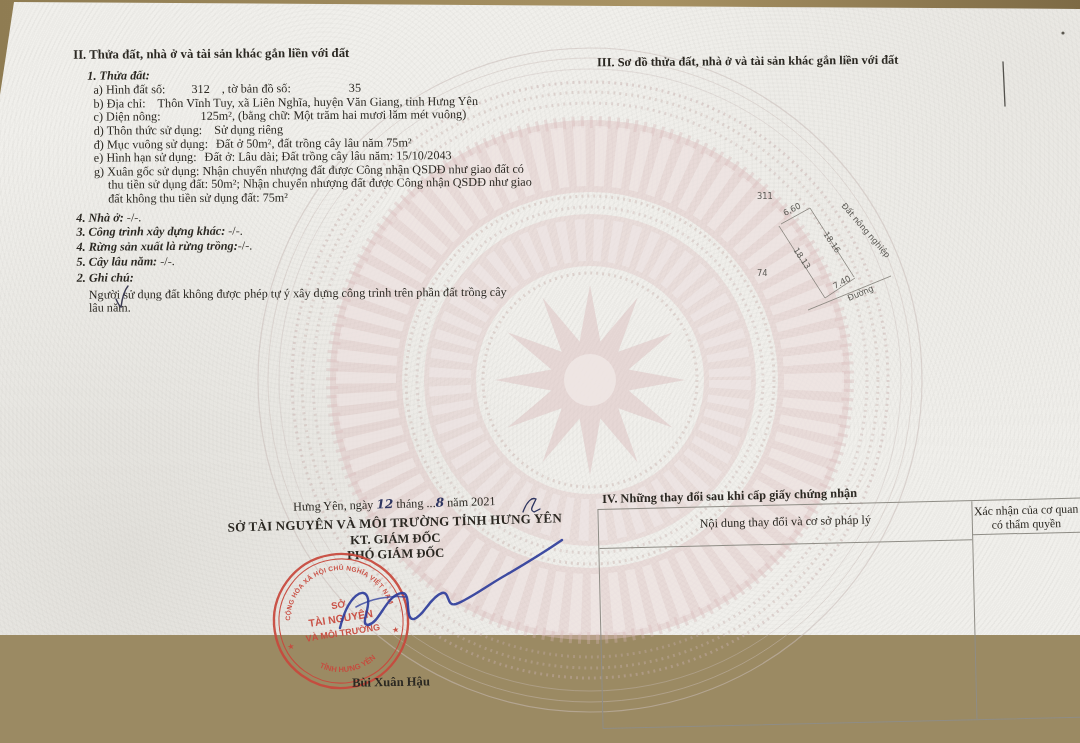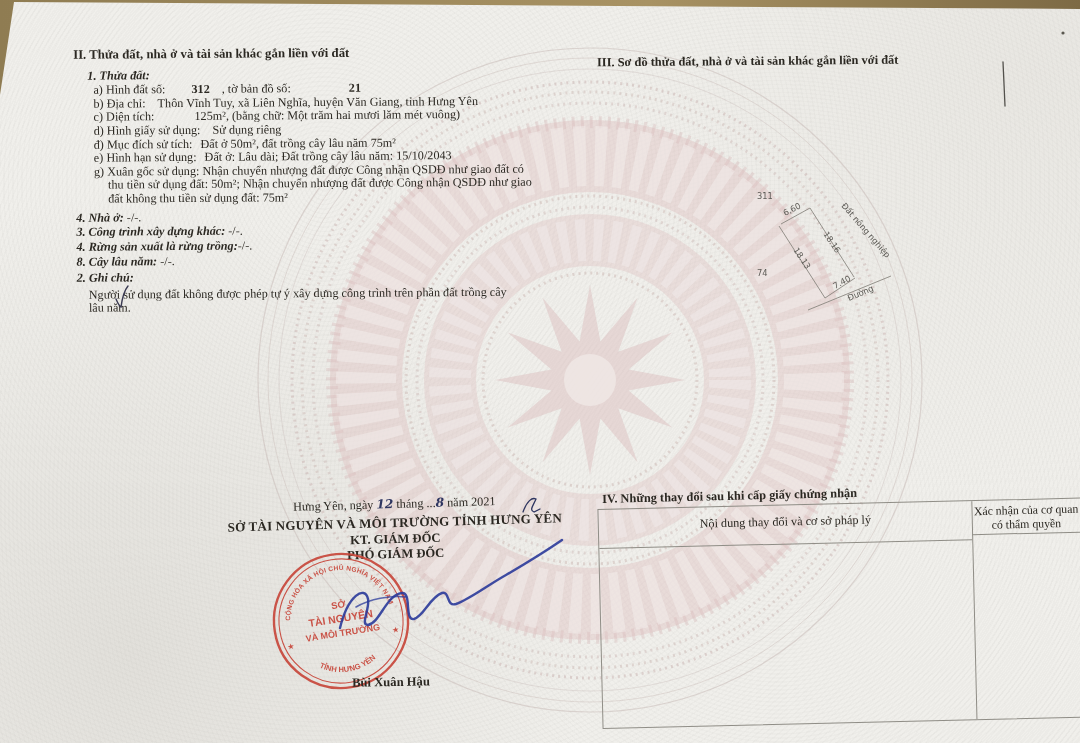--- a/index.html
+++ b/index.html
@@ -1,36 +1,36 @@
 <!DOCTYPE html>
 <html><head>
 <meta charset="utf-8">
 <style>
   html,body{margin:0;padding:0;}
   body{width:1080px;height:743px;overflow:hidden;background:#9b8a63;
        font-family:"Liberation Serif","DejaVu Serif",serif;}
-  .photo{position:relative;width:1080px;height:743px;
+  .photo{position:relative;width:1080px;height:635px;
          background:linear-gradient(90deg,#8f7c52,#a89263 60%,#7d6a45);}
   .paper{position:absolute;inset:0;
          background-color:#f0efeb;
          background-image:
            radial-gradient(circle at 12% 88%, rgba(186,182,174,.28), rgba(186,182,174,0) 40%),
            radial-gradient(circle at 96% 10%, rgba(200,196,188,.20), rgba(200,196,188,0) 35%),
            repeating-radial-gradient(circle at 30% 25%, rgba(168,166,162,.055) 0 1.5px, rgba(255,255,255,0) 1.5px 4.5px),
            repeating-radial-gradient(circle at 72% 68%, rgba(168,166,162,.05) 0 1.5px, rgba(255,255,255,0) 1.5px 4px);
          clip-path:polygon(14px 2px, 1080px 9px, 1080px 743px, 0px 743px, 0px 95px);}
   .txt{color:#2b2822;}
   
   .sec2{position:absolute;left:74px;top:47px;width:512px;font-size:12.2px;line-height:13.6px;
         transform:rotate(-0.4deg);}
   .sec2 .t{font-weight:bold;font-size:12.8px;margin-bottom:7px;}
   .sec2 .sub{font-weight:bold;font-style:italic;margin-left:14px;margin-bottom:1px;}
   .sec2 .li{margin-left:20px;}
   .sec2 .wrap{margin-left:34px;}
-  .sec2 .num{font-weight:bold;}
+  .sec2 .num{font-weight:normal;}
   .itm{margin-left:2px;margin-top:1px;}
   .itm .lbl{font-weight:bold;font-style:italic;}
   .note{margin-left:14px;}
   .sp{display:inline-block;}
   .sp8{width:8px;} .sp12{width:12px;} .sp26{width:26px;} .sp40{width:40px;} .sp58{width:58px;}
   .mt5{margin-top:5px;} .mt2{margin-top:2px;} .mt3{margin-top:3px;}
   
   .sec3-title{position:absolute;left:597px;top:54px;font-size:12.4px;font-weight:bold;
               transform:rotate(-0.5deg);}
   .plot{position:absolute;left:743px;top:182px;}
@@ -86,33 +86,33 @@
         <circle cx="590" cy="380" r="140" stroke="#f2eceb" stroke-width="42" stroke-dasharray="9 8" opacity="0.5"></circle>
         <circle cx="590" cy="380" r="107" stroke="#c6aeaa" stroke-width="3" stroke-dasharray="2 4" opacity="0.42"></circle>
         <polygon opacity="0.5" fill="#dcc0c0" points="590,285 600.4,341.4 637.5,297.7 618.3,351.7 672.3,332.5 628.6,369.6 685,380 628.6,390.4 672.3,427.5 618.3,408.3 637.5,462.3 600.4,418.6 590,475 579.6,418.6 542.5,462.3 561.7,408.3 507.7,427.5 551.4,390.4 495,380 551.4,369.6 507.7,332.5 561.7,351.7 542.5,297.7 579.6,341.4"></polygon>
         <circle cx="590" cy="380" r="26" fill="#f0e8e6" opacity="0.8"></circle>
       </g>
     </svg>
 
     <div class="sec2 txt">
       <div class="t">II. Thửa đất, nhà ở và tài sản khác gắn liền với đất</div>
       <div class="sub">1. Thửa đất:</div>
-      <div class="li"><span>a) Hình đất số:</span><span class="sp sp26"></span><span class="num">312</span><span class="sp sp12"></span><span>, tờ bản đồ số:</span><span class="sp sp58"></span><span class="num">21</span></div>
+      <div class="li"><span>a) Hình đất số:</span><span class="sp sp26"></span><span class="num">312</span><span class="sp sp12"></span><span>, tờ bản đồ số:</span><span class="sp sp58"></span><span class="num">35</span></div>
       <div class="li"><span>b) Địa chỉ:</span><span class="sp sp12"></span><span>Thôn Vĩnh Tuy, xã Liên Nghĩa, huyện Văn Giang, tỉnh Hưng Yên</span></div>
-      <div class="li"><span>c) Diện tích:</span><span class="sp sp40"></span><span>125m², (bằng chữ: Một trăm hai mươi lăm mét vuông)</span></div>
-      <div class="li"><span>d) Hình giấy sử dụng:</span><span class="sp sp12"></span><span>Sử dụng riêng</span></div>
-      <div class="li"><span>đ) Mục đích sử tích:</span><span class="sp sp8"></span><span>Đất ở 50m², đất trồng cây lâu năm 75m²</span></div>
+      <div class="li"><span>c) Diện nông:</span><span class="sp sp40"></span><span>125m², (bằng chữ: Một trăm hai mươi lăm mét vuông)</span></div>
+      <div class="li"><span>d) Thôn thức sử dụng:</span><span class="sp sp12"></span><span>Sử dụng riêng</span></div>
+      <div class="li"><span>đ) Mục vuông sử dụng:</span><span class="sp sp8"></span><span>Đất ở 50m², đất trồng cây lâu năm 75m²</span></div>
       <div class="li"><span>e) Hình hạn sử dụng:</span><span class="sp sp8"></span><span>Đất ở: Lâu dài; Đất trồng cây lâu năm: 15/10/2043</span></div>
       <div class="li"><span>g) Xuân gốc sử dụng:</span> <span>Nhận chuyển nhượng đất được Công nhận QSDĐ như giao đất có</span></div>
       <div class="wrap">thu tiền sử dụng đất: 50m²; Nhận chuyển nhượng đất được Công nhận QSDĐ như giao</div>
       <div class="wrap">đất không thu tiền sử dụng đất: 75m²</div>
       <div class="itm mt5"><span class="lbl">4. Nhà ở:</span> <span>-/-.</span></div>
       <div class="itm"><span class="lbl">3. Công trình xây dựng khác:</span> <span>-/-.</span></div>
       <div class="itm"><span class="lbl">4. Rừng sản xuất là rừng trồng:</span><span>-/-.</span></div>
-      <div class="itm mt2"><span class="lbl">8. Cây lâu năm:</span> <span>-/-.</span></div>
+      <div class="itm mt2"><span class="lbl">5. Cây lâu năm:</span> <span>-/-.</span></div>
       <div class="itm mt2"><span class="lbl">2. Ghi chú:</span></div>
       <div class="note mt3">Người sử dụng đất không được phép tự ý xây dựng công trình trên phần đất trồng cây</div>
       <div class="note">lâu năm.</div>
     </div>
 
     <div class="sec3-title txt">III. Sơ đồ thửa đất, nhà ở và tài sản khác gắn liền với đất</div>
 
     <svg class="plot" width="185" height="140" viewBox="0 0 185 140">
       <line x1="38" y1="42" x2="67" y2="26"></line>
       <line x1="36" y1="44" x2="82" y2="116"></line>

